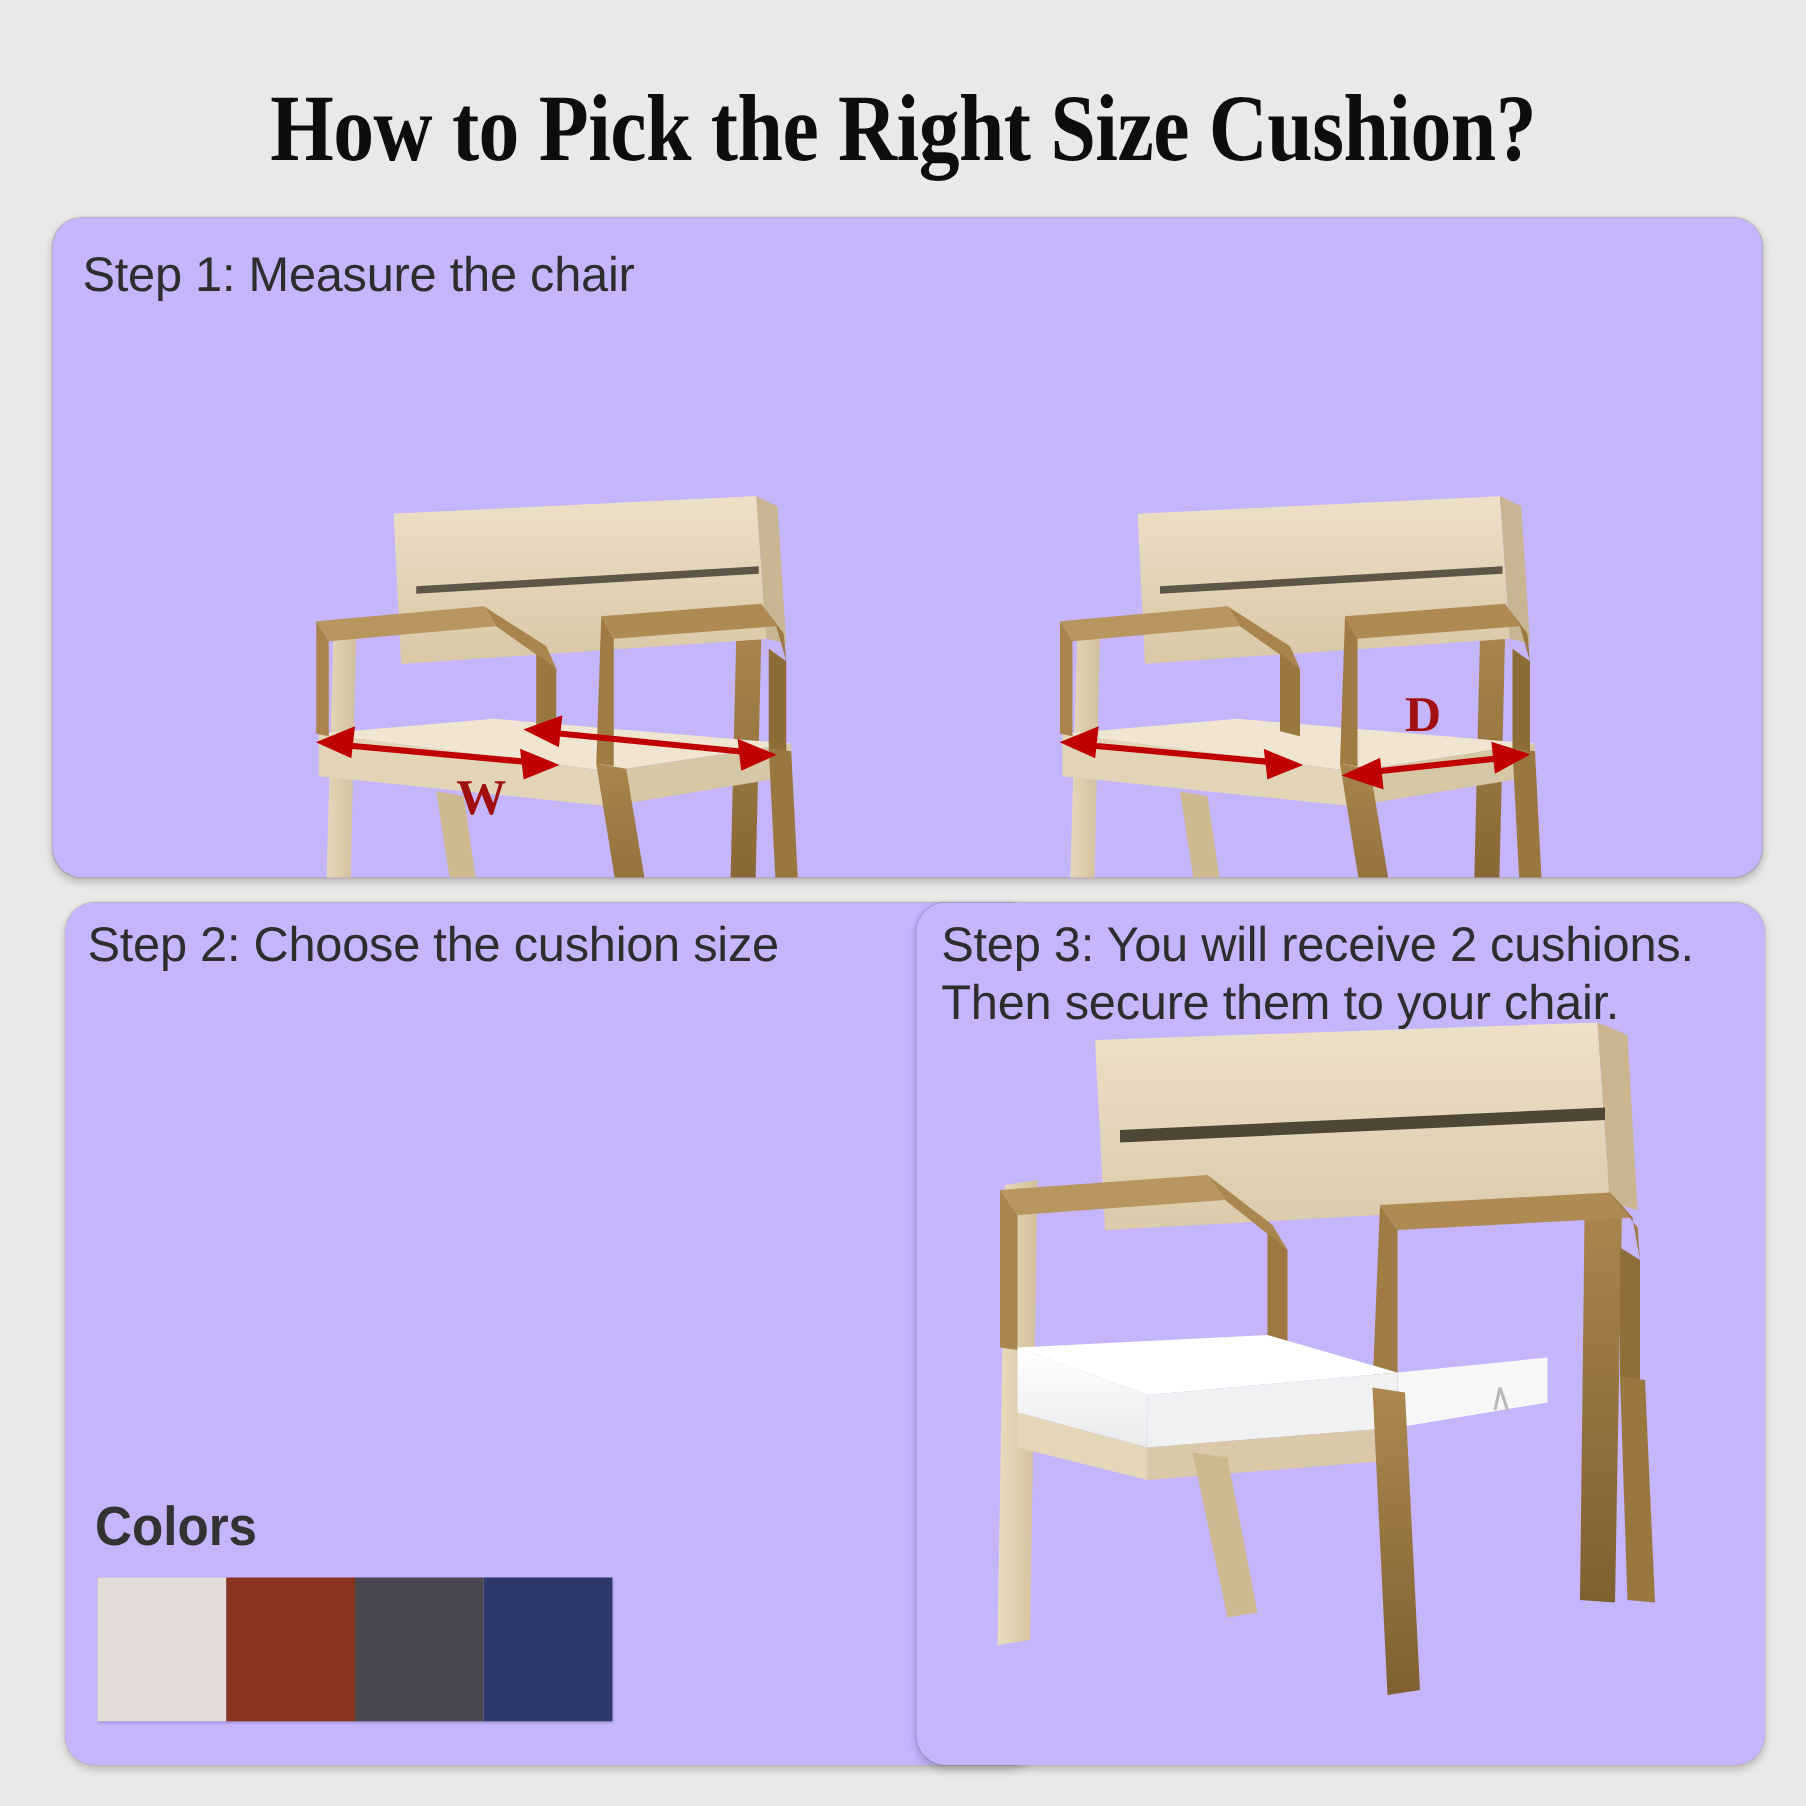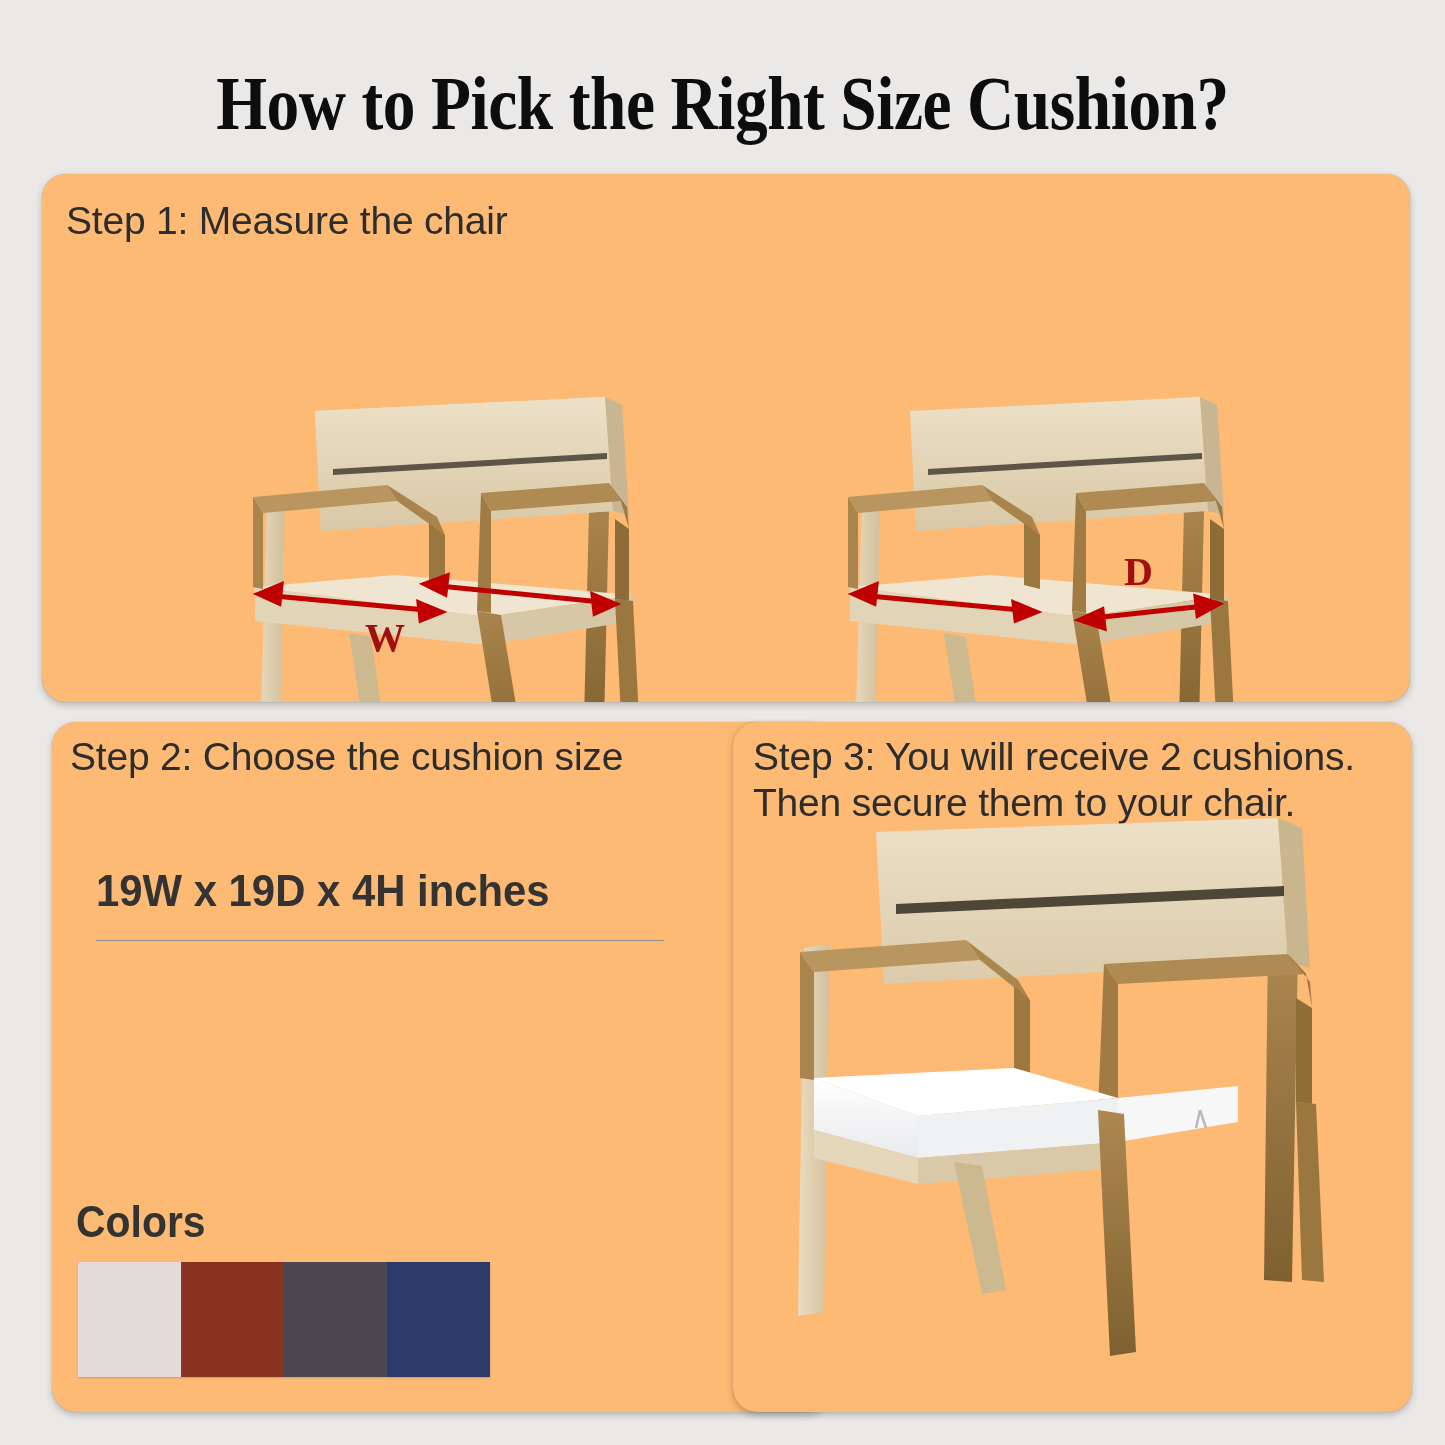--- a/index.html
+++ b/index.html
@@ -28,21 +28,21 @@
     letter-spacing: -0.5px;
     color: #0d0d0d;
     transform: scaleX(0.86);
     transform-origin: center top;
     white-space: nowrap;
   }
 
   
   .panel {
     position: absolute;
-    background: #fdba74;
+    background: #c4b5fd;
     border-radius: 24px;
     box-shadow: 0 3px 7px rgba(0,0,0,0.22), 0 0 1px rgba(0,0,0,0.25);
     overflow: hidden;
   }
   #panel-step1 { left: 42px;  top: 174px;  width: 1368px; height: 528px; }
   #panel-step2 { left: 52px;  top: 722px;  width: 779px;  height: 690px; }
   #panel-step3 { left: 733px; top: 722px;  width: 679px;  height: 690px; }
 
   .step-heading {
     position: absolute;
@@ -242,24 +242,20 @@
       </g>
       <text x="292" y="196" font-family="Liberation Serif, serif" font-weight="bold" font-size="40" fill="#a01010">D</text>
     </svg>
   </div>
 </div>
 
 <div class="panel" id="panel-step2">
   <div class="step-heading">Step 2: Choose the cushion size</div>
 
   <div class="size-list">
-    <div class="size-row">
-      <div class="size-text">19W x 19D x 4H inches</div>
-      <div class="size-rule"></div>
-    </div>
   </div>
 </div>
 
 <div class="colors-label">Colors</div>
 <div class="swatch-row">
   <div class="swatch" style="background:#e2dbd8"></div>
   <div class="swatch" style="background:#8a3320"></div>
   <div class="swatch" style="background:#4a4750"></div>
   <div class="swatch" style="background:#2b3a6b"></div>
 </div>

